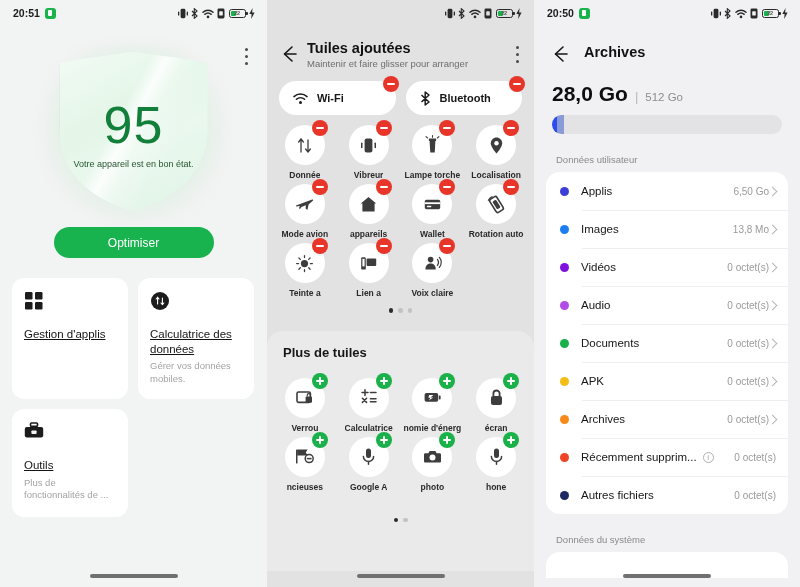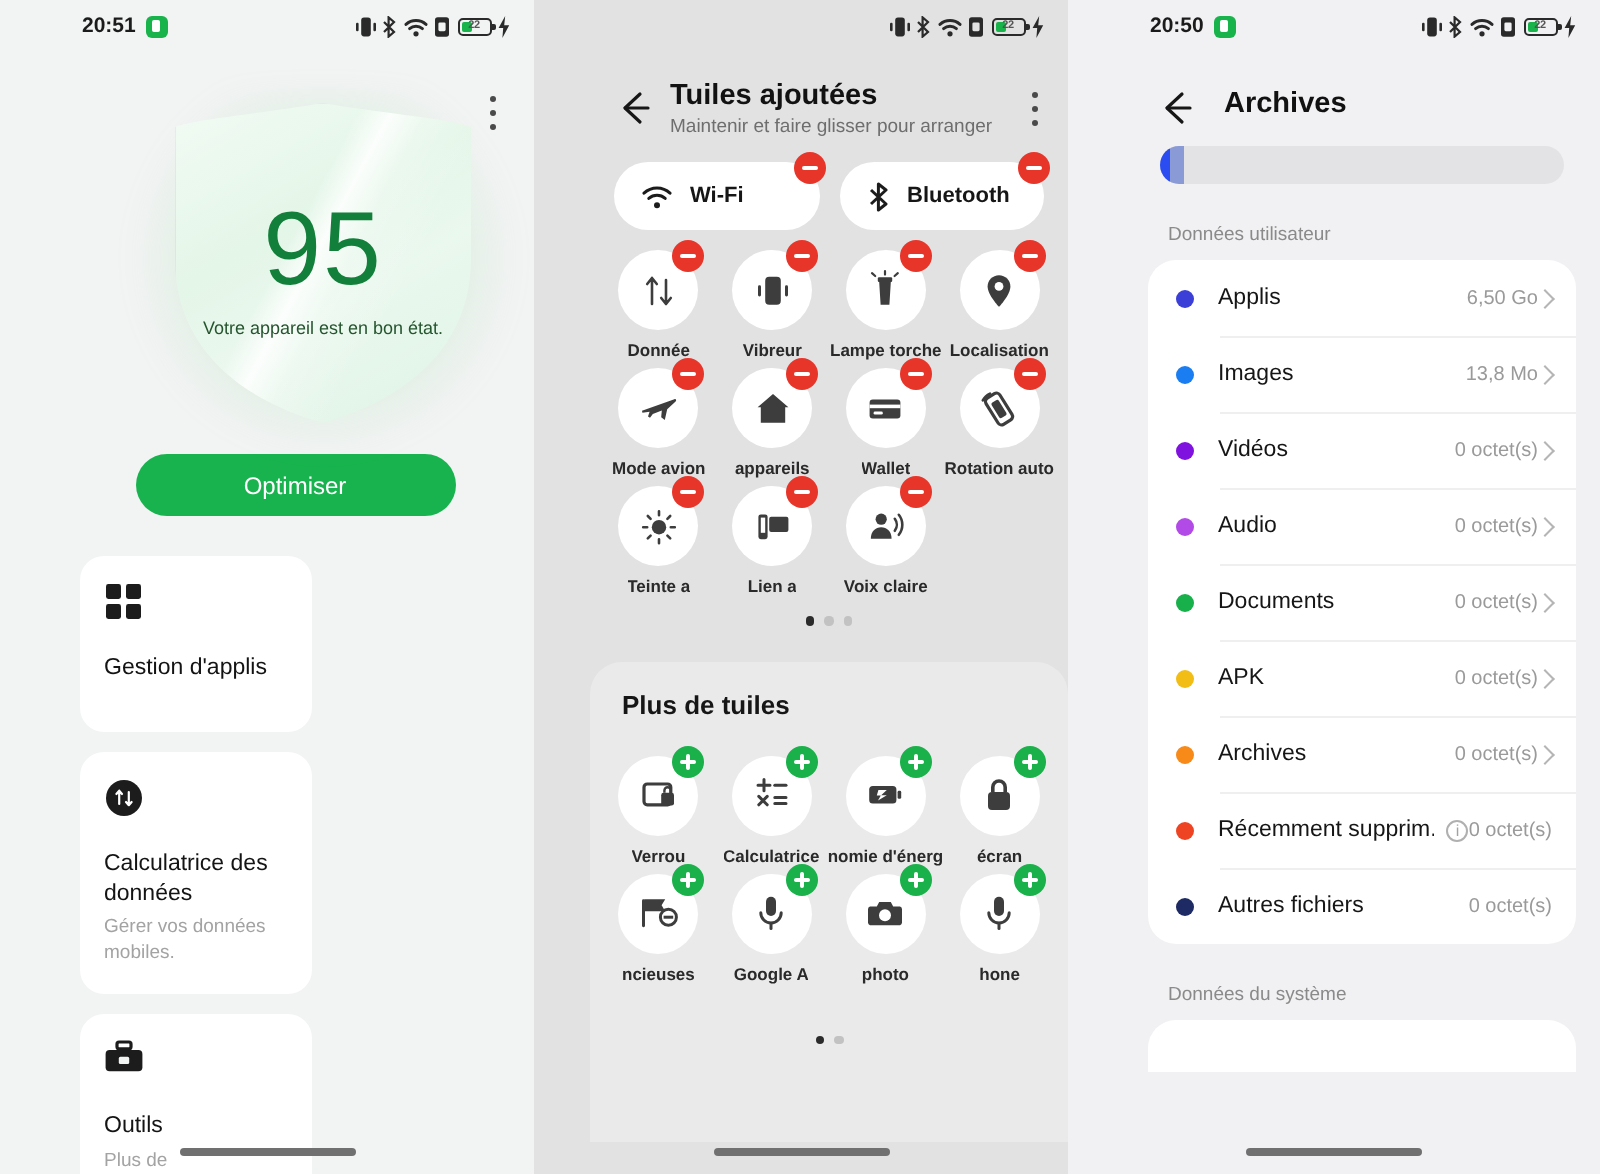--- a/index.html
+++ b/index.html
@@ -3,21 +3,21 @@
 <meta charset="utf-8">
 <style>
   * { box-sizing: border-box; margin: 0; padding: 0; }
   html, body {
     width: 800px; height: 587px;
     font-family: "Liberation Sans", sans-serif;
     background: #ffffff;
     overflow: hidden;
   }
   .screens { display: flex; width: 800px; height: 587px; }
-  .screen { position: relative; width: 267px; height: 587px; overflow: hidden; padding-left: 28px; }
+  .screen { position: relative; width: 267px; height: 587px; overflow: hidden; }
   .screen.mid { width: 267px; background: #e2e2e2; }
   .screen.right { width: 266px; background: #f1f1f3; }
   .screen.left { background: #f2f3f3; }
 
   
   .statusbar {
     height: 26px; display: flex; align-items: center;
     justify-content: space-between; padding: 0 12px 0 13px;
     font-size: 10.5px; font-weight: 700; color: #1b1b1b;
   }
@@ -72,21 +72,21 @@
     background: #18b34e; color: #fff; border: none; border-radius: 16px;
     font-size: 12px; font-family: inherit; cursor: pointer;
   }
 
   .cards { padding: 20px 12px 0; display: flex; flex-wrap: wrap; gap: 10px; }
   .card {
     background: #fff; border-radius: 12px; padding: 13px 12px 14px;
     width: 116px; min-height: 88px;
   }
   .card .cicon { height: 22px; margin-bottom: 14px; color: #1c1c1c; }
-  .card .ctitle { font-size: 11.5px; color: #141414; line-height: 1.28; }
+  .card .ctitle { font-size: 11.5px; color: #141414; line-height: 1.28; text-decoration: underline; }
   .card .cdesc { font-size: 9.5px; color: #a3a3a3; line-height: 1.3; margin-top: 4px; }
   .card.tall { min-height: 108px; }
 
   .homebar {
     position: absolute; bottom: 9px; left: 50%; transform: translateX(-50%);
     width: 88px; height: 3.6px; border-radius: 2px; background: #707070;
   }
 
   
   .mid-header { display: flex; align-items: flex-start; padding: 14px 14px 0 12px; }
@@ -667,20 +667,25 @@
     </div>
 
     <div class="r-header">
       <svg class="back" viewBox="0 0 20 20">
           <path d="M13 3 L5.5 10 L13 17" stroke="#161616" stroke-width="1.6" fill="none" stroke-linecap="round" stroke-linejoin="round"></path>
           <path d="M5.6 10 H17" stroke="#161616" stroke-width="1.6" stroke-linecap="round"></path>
         </svg>
       <div class="r-title">Archives</div>
     </div>
 
+    <div class="usage">
+      <span class="usage-main">28,0 Go</span>
+      <span class="usage-sep">|</span>
+      <span class="usage-total">512 Go</span>
+    </div>
 
     <div class="bar">
       <div class="seg-a"></div>
       <div class="seg-b"></div>
     </div>
 
     <div class="sec-label">Données utilisateur</div>
     <div class="list" id="storage-list">
         <div class="row">
           <span class="cdot" style="background: rgb(59, 63, 216);"></span>

